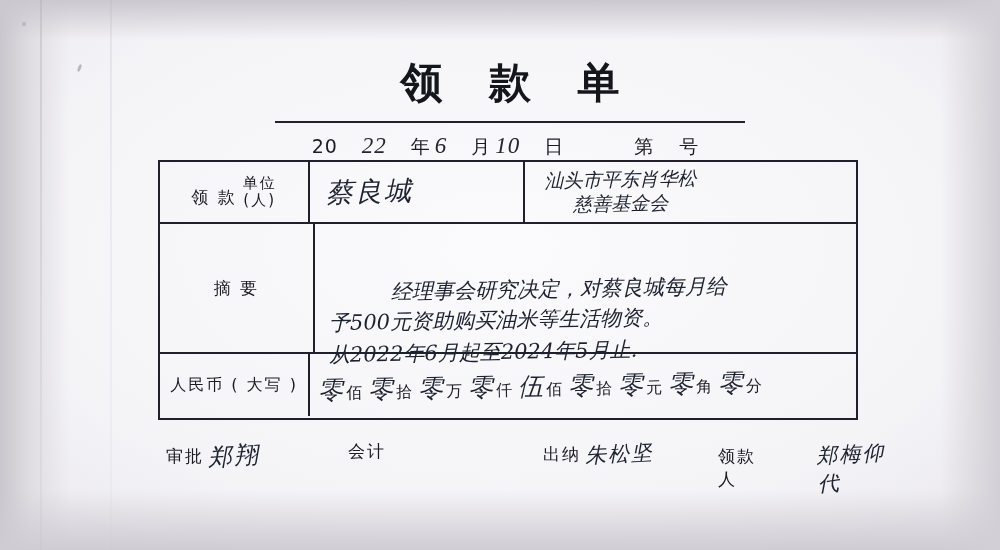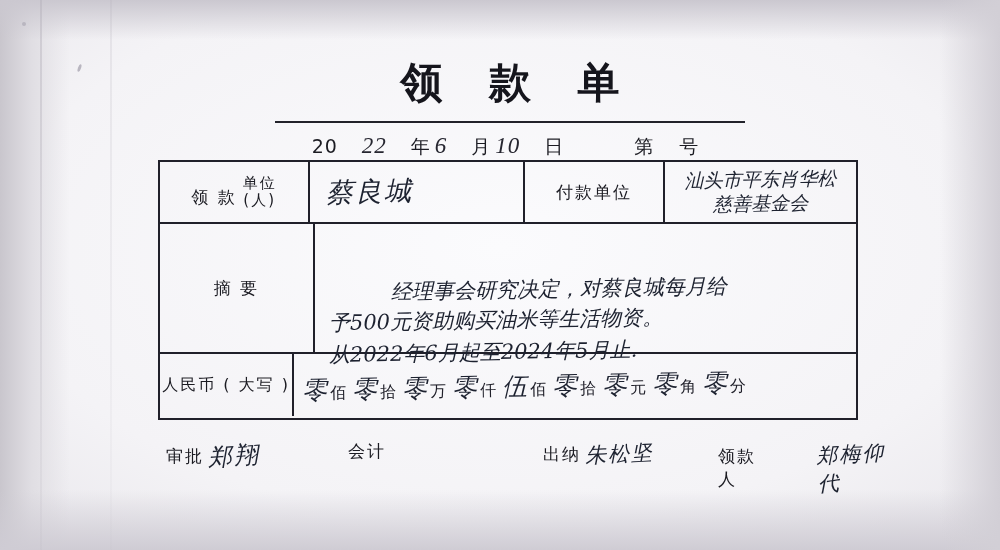--- a/index.html
+++ b/index.html
@@ -138,21 +138,21 @@
 
   .stack { display: flex; flex-direction: column; align-items: center; line-height: 1.15; }
   .stack .top { letter-spacing: 2px; }
   .stack .bot { letter-spacing: 2px; }
   .payee-inline { display: flex; align-items: flex-end; justify-content: center; width: 100%; }
   .payee-inline .w1 { font-size: 17px; letter-spacing: 2px; padding-top: 8px; }
 
   .c-summary-lab { width: 156px; }
   .c-summary-val { width: 546px; padding: 6px 0 0 14px; display:block;margin-top:37px; }
 
-  .c-amount-lab { width: 134px; font-size: 16px; }
+  .c-amount-lab { width: 150px; font-size: 16px; }
   .c-amount-val { width: 546px; padding-left: 8px; }
 
   
   .ink {
     font-family: "DejaVu Serif", serif;
     color: #1d2230;
     font-style: italic;
   }
   .ink-name {
     font-size: 27px;
@@ -272,21 +272,20 @@
           <span class="w1">领 款</span>
           <span class="stack" style="padding-left:6px;">
             <span class="top" style="font-size:15px;">单位</span>
             <span class="bot" style="font-size:15px;">(人)</span>
           </span>
         </div>
       </div>
       <div class="cell bd-r c-payee-val">
         <span class="ink ink-name">蔡良城</span>
       </div>
-      <div class="cell lab-cell bd-r c-payer-lab">付款单位</div>
       <div class="cell c-payer-val">
         <div class="ink ink-payer">
           <div>汕头市平东肖华松</div>
           <div>慈善基金会</div>
         </div>
       </div>
     </div>
 
     <div class="row r2">
       <div class="cell lab-cell bd-r c-summary-lab">摘        要</div>

